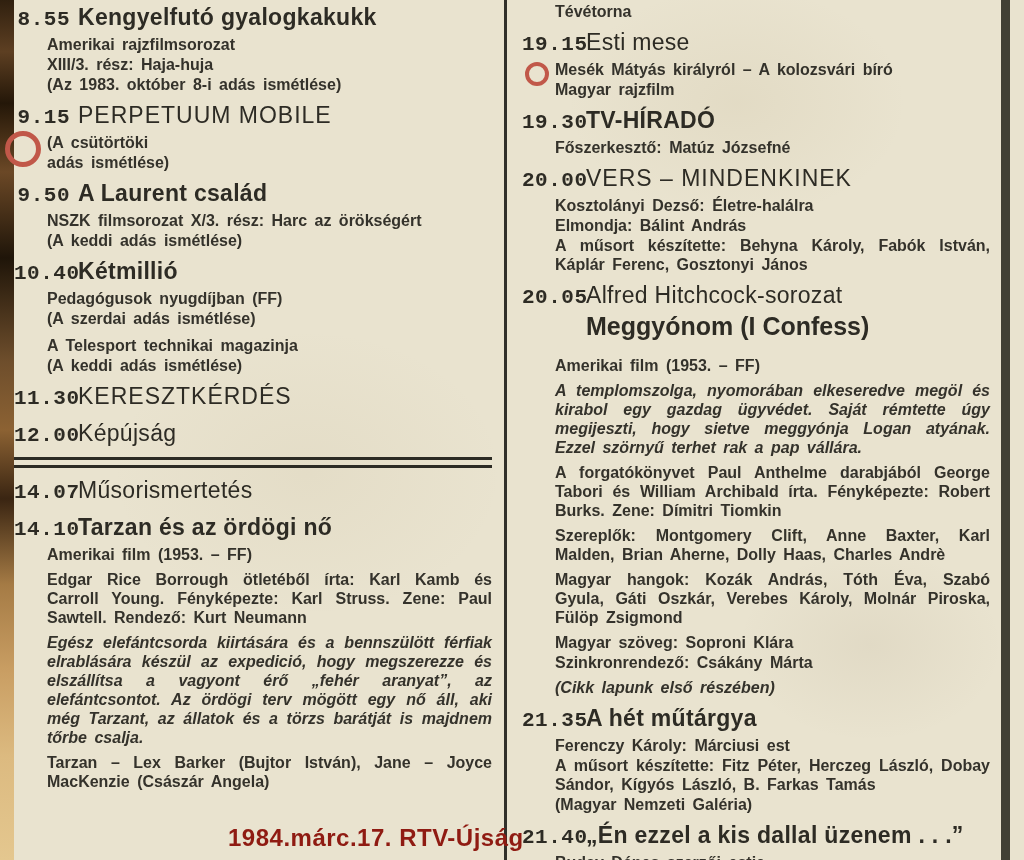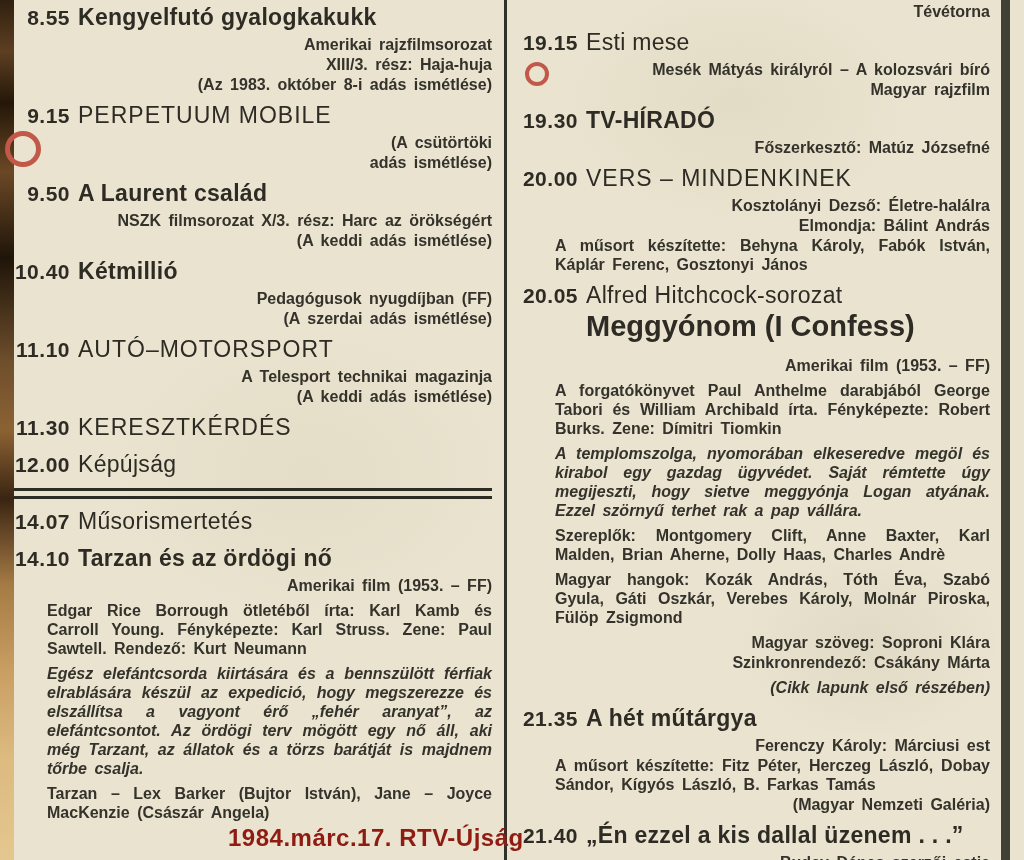--- a/index.html
+++ b/index.html
@@ -17,28 +17,28 @@
     position:absolute;left:0;top:0;width:14px;height:860px;
     background:linear-gradient(180deg,#30200f 0%,#5d3f22 6%,#241708 12%,#6b4826 20%,#1f1509 30%,#6e4e2c 42%,#8c6233 50%,#3a2512 58%,#a57b45 68%,#c99e63 78%,#dcba80 88%,#e4c78f 100%);
   }
   .divider{position:absolute;left:504px;top:0;width:3px;height:860px;background:#31302a;}
   .right-bar{position:absolute;left:1001px;top:0;width:9px;height:860px;background:#414035;}
   .col{position:absolute;top:0;}
   .col-left{left:14px;width:478px;padding-top:4px;}
   .col-right{left:512px;width:478px;padding-left:10px;box-sizing:border-box;padding-top:2px;}
   .entry{margin-bottom:8px;position:relative;}
   .head{line-height:26px;margin-bottom:2px;white-space:nowrap;}
-  .time{display:inline-block;width:56px;text-align:right;font-weight:700;font-size:21px;letter-spacing:.5px;color:#2d2b24;}
+  .time{display:inline-block;width:56px;text-align:right;font-weight:700;font-size:21px;letter-spacing:.5px;color:#2d2b24;font-family:Liberation Mono, monospace;}
   .title{margin-left:8px;font-size:23px;color:#2d2b24;}
   .t-bold{font-weight:700;letter-spacing:.3px;}
   .t-caps{font-weight:400;letter-spacing:1px;}
   .t-reg{font-weight:400;letter-spacing:.3px;}
-  .subtitle{margin-left:64px;font-size:29px;font-weight:700;line-height:27px;margin-bottom:16px;color:#2d2b24;}
+  .subtitle{margin-left:64px;font-size:25px;font-weight:700;line-height:27px;margin-bottom:16px;color:#2d2b24;}
   .lines{margin-left:33px;position:relative;}
-  .ln{margin:0 0 1px 0;font-size:16px;line-height:19px;word-spacing:3px;text-align:right;}
+  .ln{margin:0 0 1px 0;font-size:16px;line-height:19px;word-spacing:3px;}
   .ln.b{font-weight:700;}
   .ln.i{font-style:italic;}
   .ln.j{text-align:justify;}
   .ln.gt{margin-top:6px;}
   .circle{position:absolute;border-radius:50%;border:5px solid #c15849;background:transparent;}
   .circle.lg{width:26px;height:26px;left:-42px;top:-2px;}
   .circle.sm{width:16px;height:16px;border-width:4px;left:-30px;top:2px;}
   .hrule{height:5px;border-top:3px solid #2c2b24;border-bottom:3px solid #2c2b24;margin:6px 0 9px 0;width:100%;}
   .watermark{
     position:absolute;left:228px;top:824px;
@@ -74,21 +74,20 @@
       </div>
     </div>
     <div class="entry">
       <div class="head"><span class="time">10.40</span><span class="title t-bold">Kétmillió</span></div>
       <div class="lines">
         <p class="ln b">Pedagógusok nyugdíjban (FF)</p>
         <p class="ln b">(A szerdai adás ismétlése)</p>
       </div>
     </div>
     <div class="entry">
-      <div class="head"><span class="time">11.10</span><span class="title t-caps">AUTÓ–MOTORSPORT</span></div>
       <div class="lines">
         <p class="ln b">A Telesport technikai magazinja</p>
         <p class="ln b">(A keddi adás ismétlése)</p>
       </div>
     </div>
     <div class="entry">
       <div class="head"><span class="time">11.30</span><span class="title t-caps">KERESZTKÉRDÉS</span></div>
     </div>
     <div class="entry">
       <div class="head"><span class="time">12.00</span><span class="title t-reg">Képújság</span></div>
@@ -134,22 +133,22 @@
         <p class="ln b">Kosztolányi Dezső: Életre-halálra</p>
         <p class="ln b">Elmondja: Bálint András</p>
         <p class="ln b j">A műsort készítette: Behyna Károly, Fabók István, Káplár Ferenc, Gosztonyi János</p>
       </div>
     </div>
     <div class="entry">
       <div class="head"><span class="time">20.05</span><span class="title t-reg">Alfred Hitchcock-sorozat</span></div>
       <div class="subtitle">Meggyónom (I Confess)</div>
       <div class="lines">
         <p class="ln b gt">Amerikai film (1953. – FF)</p>
+        <p class="ln b i j gt">A templomszolga, nyomorában elkeseredve megöl és kirabol egy gazdag ügyvédet. Saját rémtette úgy megijeszti, hogy sietve meggyónja Logan atyának. Ezzel szörnyű terhet rak a pap vállára.</p>
         <p class="ln b j gt">A forgatókönyvet Paul Anthelme darabjából George Tabori és William Archibald írta. Fényképezte: Robert Burks. Zene: Dímitri Tiomkin</p>
-        <p class="ln b i j gt">A templomszolga, nyomorában elkeseredve megöl és kirabol egy gazdag ügyvédet. Saját rémtette úgy megijeszti, hogy sietve meggyónja Logan atyának. Ezzel szörnyű terhet rak a pap vállára.</p>
         <p class="ln b j gt">Szereplők: Montgomery Clift, Anne Baxter, Karl Malden, Brian Aherne, Dolly Haas, Charles Andrè</p>
         <p class="ln b j gt">Magyar hangok: Kozák András, Tóth Éva, Szabó Gyula, Gáti Oszkár, Verebes Károly, Molnár Piroska, Fülöp Zsigmond</p>
         <p class="ln b gt">Magyar szöveg: Soproni Klára</p>
         <p class="ln b">Szinkronrendező: Csákány Márta</p>
         <p class="ln b i gt">(Cikk lapunk első részében)</p>
       </div>
     </div>
     <div class="entry">
       <div class="head"><span class="time">21.35</span><span class="title t-bold">A hét műtárgya</span></div>
       <div class="lines">

